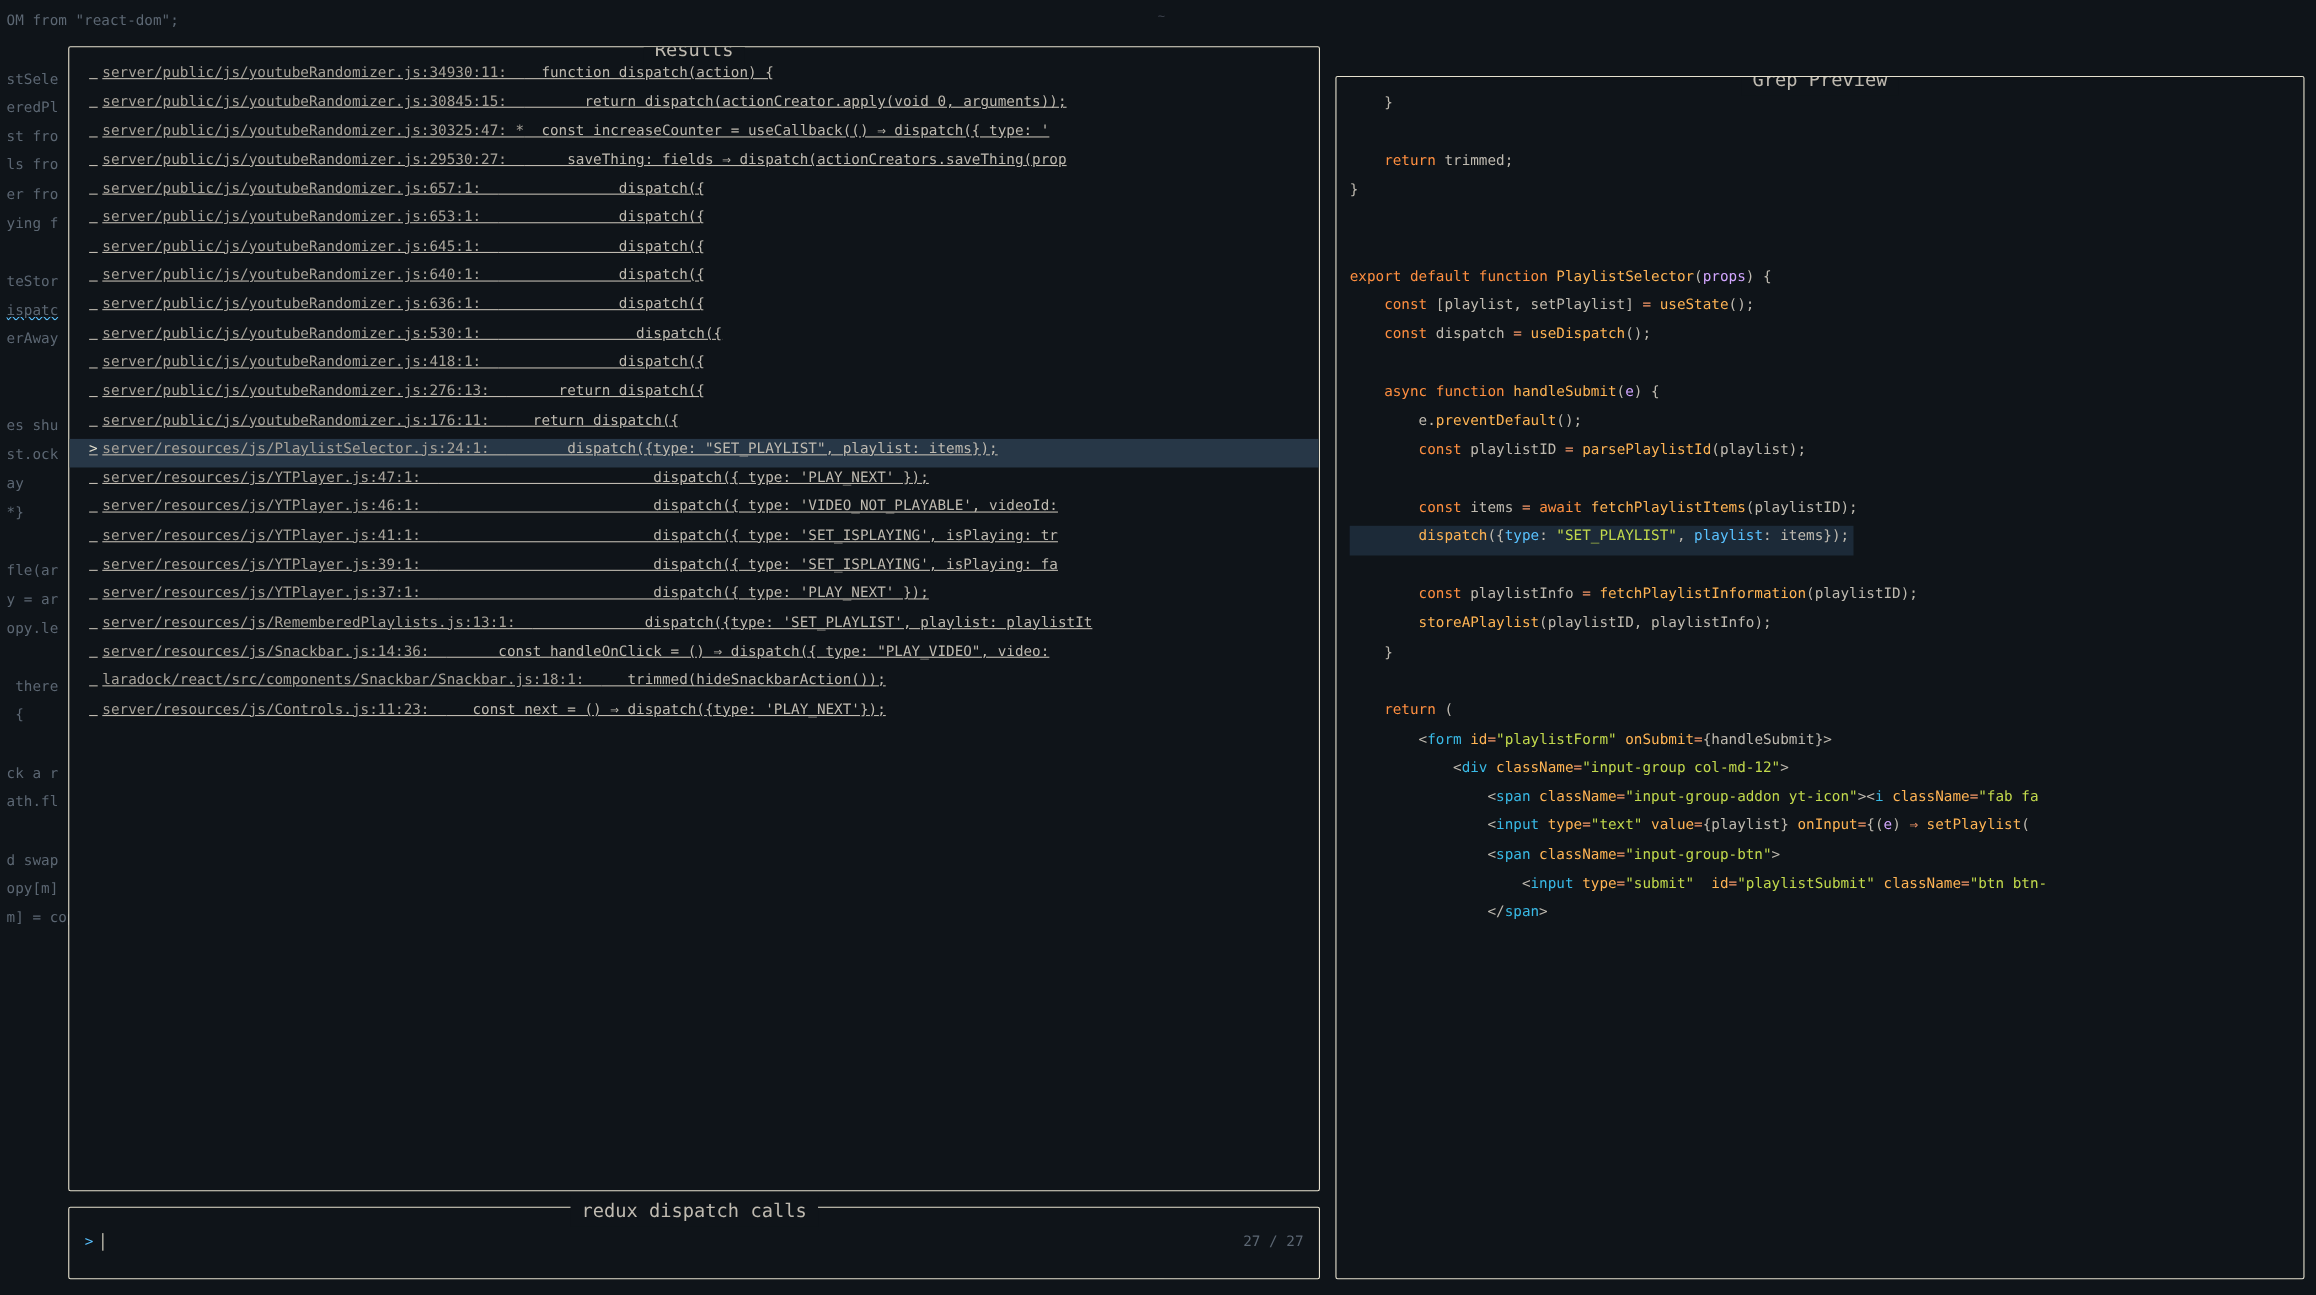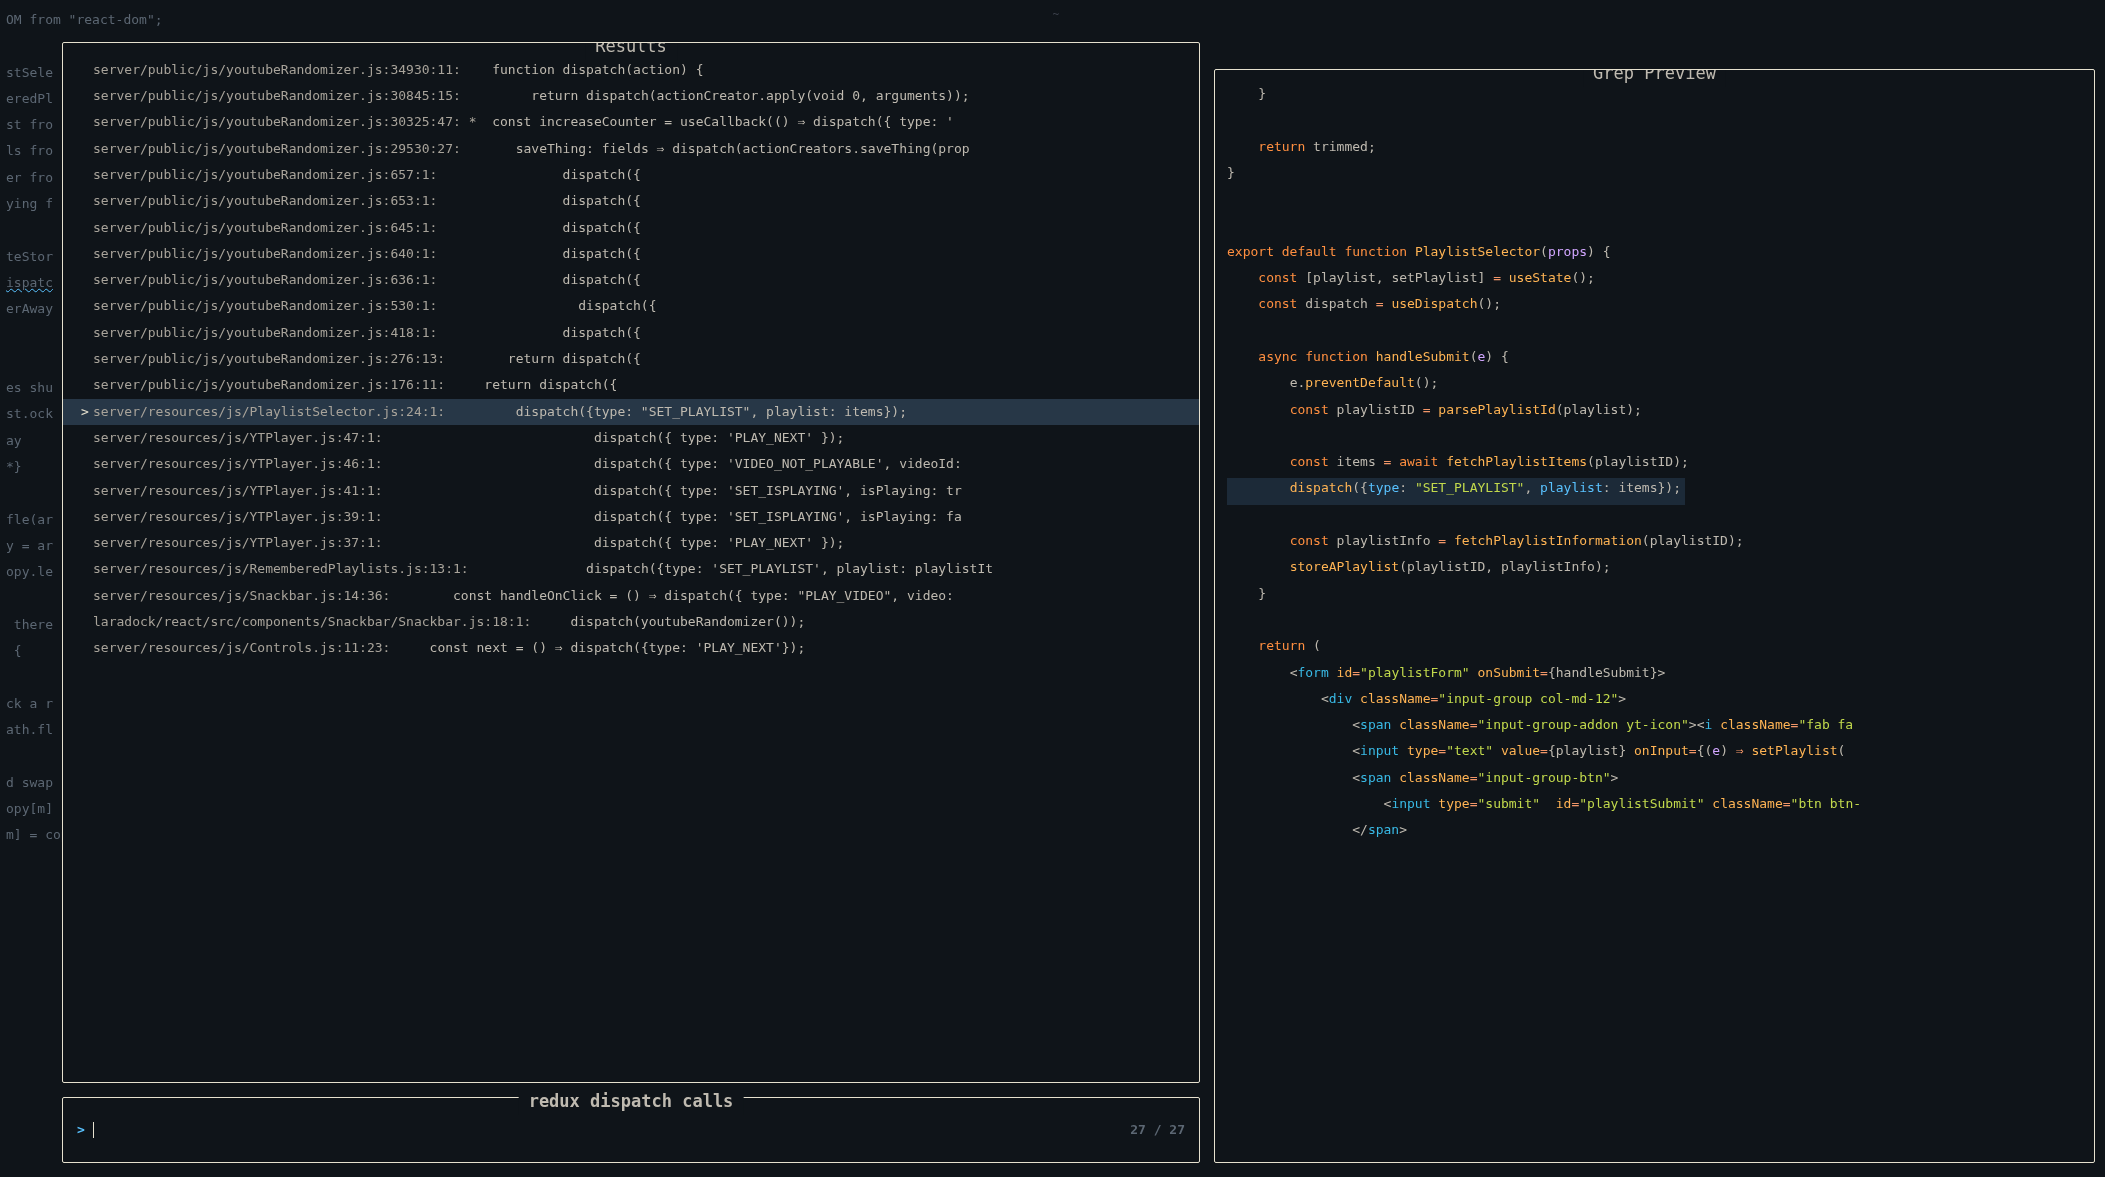--- a/index.html
+++ b/index.html
@@ -61,38 +61,38 @@
     overflow: hidden;
   }
   .results-body {
     padding: 14px 0 8px 0;
     overflow: hidden;
   }
   .result-row {
     display: flex;
     padding: 0 10px 0 18px;
     height: 26.3px;
-    align-items: center;
+    align-items: flex-start;
     white-space: pre;
     overflow: hidden;
     color: #bfbab0;
+    text-decoration: underline;
   }
   .result-row.selected {
     background: #273747;
   }
   .result-marker {
     width: 12px;
     flex: 0 0 12px;
     color: #e6e1cf;
   }
   .result-loc { color: #a8a39a; }
   .result-code { color: #bfbab0; }
   .input-panel {
     flex: 0 0 66px;
-    font-weight: bold;
   }
   .input-body {
     display: flex;
     align-items: center;
     height: 100%;
     padding: 0 14px;
     gap: 8px;
   }
   .input-prompt { color: #59c2ff; }
   .cursor {
@@ -172,21 +172,21 @@
           <div class="result-row"><span class="result-marker"> </span><span class="result-loc">server/public/js/youtubeRandomizer.js:276:13:  </span><span class="result-code">      return dispatch({</span></div>
           <div class="result-row"><span class="result-marker"> </span><span class="result-loc">server/public/js/youtubeRandomizer.js:176:11:  </span><span class="result-code">   return dispatch({</span></div>
           <div class="result-row selected"><span class="result-marker">&gt;</span><span class="result-loc">server/resources/js/PlaylistSelector.js:24:1:  </span><span class="result-code">       dispatch({type: "SET_PLAYLIST", playlist: items});</span></div>
           <div class="result-row"><span class="result-marker"> </span><span class="result-loc">server/resources/js/YTPlayer.js:47:1:  </span><span class="result-code">                         dispatch({ type: 'PLAY_NEXT' });</span></div>
           <div class="result-row"><span class="result-marker"> </span><span class="result-loc">server/resources/js/YTPlayer.js:46:1:  </span><span class="result-code">                         dispatch({ type: 'VIDEO_NOT_PLAYABLE', videoId:</span></div>
           <div class="result-row"><span class="result-marker"> </span><span class="result-loc">server/resources/js/YTPlayer.js:41:1:  </span><span class="result-code">                         dispatch({ type: 'SET_ISPLAYING', isPlaying: tr</span></div>
           <div class="result-row"><span class="result-marker"> </span><span class="result-loc">server/resources/js/YTPlayer.js:39:1:  </span><span class="result-code">                         dispatch({ type: 'SET_ISPLAYING', isPlaying: fa</span></div>
           <div class="result-row"><span class="result-marker"> </span><span class="result-loc">server/resources/js/YTPlayer.js:37:1:  </span><span class="result-code">                         dispatch({ type: 'PLAY_NEXT' });</span></div>
           <div class="result-row"><span class="result-marker"> </span><span class="result-loc">server/resources/js/RememberedPlaylists.js:13:1:  </span><span class="result-code">             dispatch({type: 'SET_PLAYLIST', playlist: playlistIt</span></div>
           <div class="result-row"><span class="result-marker"> </span><span class="result-loc">server/resources/js/Snackbar.js:14:36:  </span><span class="result-code">      const handleOnClick = () ⇒ dispatch({ type: "PLAY_VIDEO", video:</span></div>
-          <div class="result-row"><span class="result-marker"> </span><span class="result-loc">laradock/react/src/components/Snackbar/Snackbar.js:18:1:  </span><span class="result-code">   dispatch(youtubeRandomizer());</span></div>
+          <div class="result-row"><span class="result-marker"> </span><span class="result-loc">laradock/react/src/components/Snackbar/Snackbar.js:18:1:  </span><span class="result-code">   trimmed(hideSnackbarAction());</span></div>
           <div class="result-row"><span class="result-marker"> </span><span class="result-loc">server/resources/js/Controls.js:11:23:  </span><span class="result-code">   const next = () ⇒ dispatch({type: 'PLAY_NEXT'});</span></div>
         </div>
     </div>
 
     <div class="panel input-panel">
       <div class="panel-title">redux dispatch calls</div>
       <div class="input-body">
         <span class="input-prompt">&gt;</span>
         <span><span class="cursor"></span><span></span></span>
         <span class="input-count">27 / 27</span>

